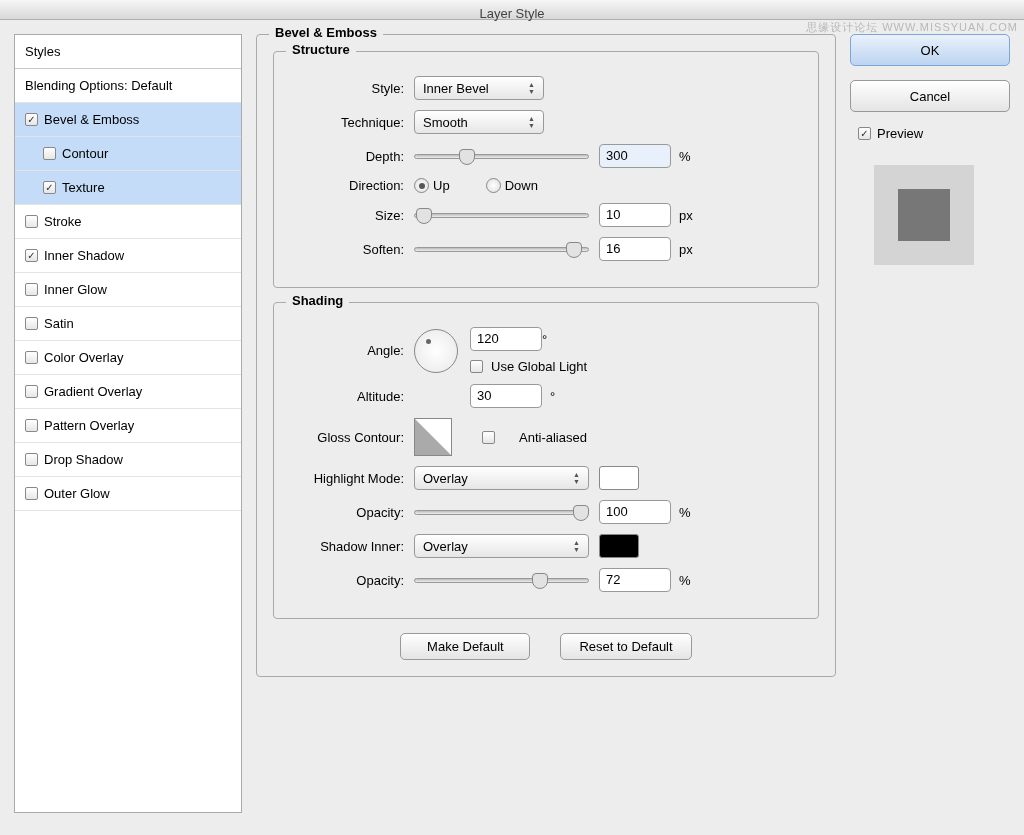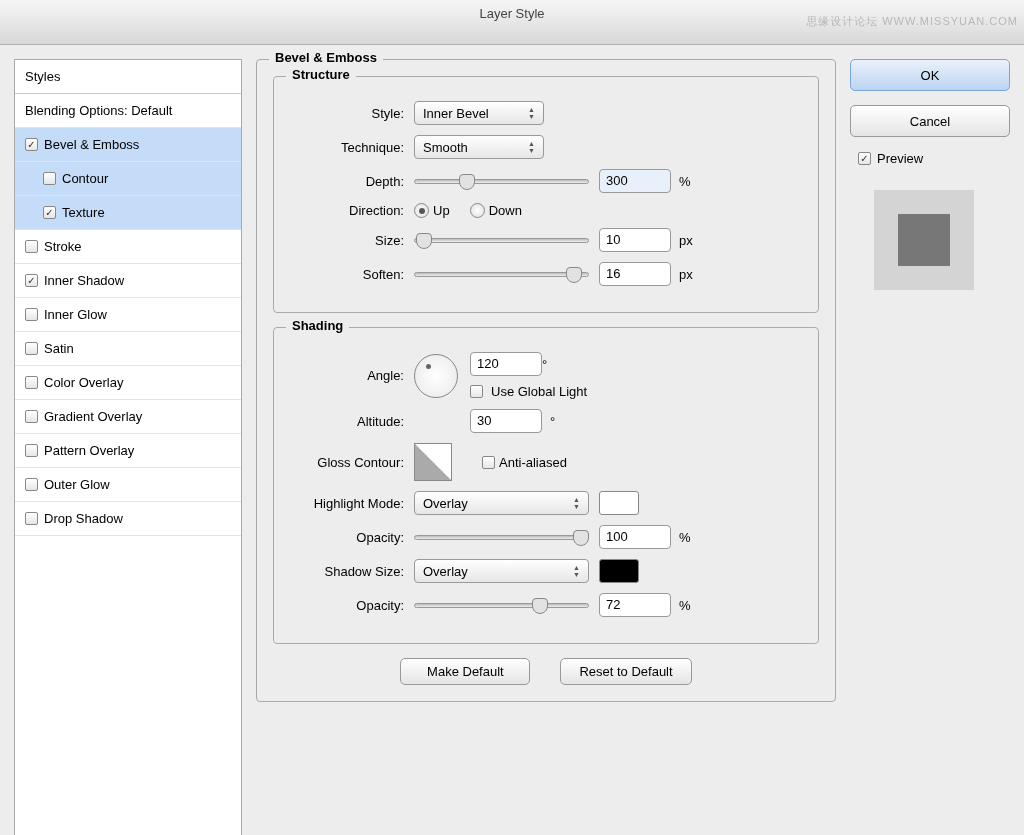--- a/index.html
+++ b/index.html
@@ -1,18 +1,18 @@
 <!DOCTYPE html>
 <html><head>
 <meta charset="utf-8">
 <style>
 * { box-sizing: border-box; margin: 0; padding: 0; font-family: "Lucida Grande", "Helvetica Neue", Arial, sans-serif; font-size: 13px; }
 body { background: #ededed; width: 1024px; height: 835px; position: relative; }
-.titlebar { height: 45px; background: linear-gradient(#f6f6f6, #d8d8d8); border-bottom: 1px solid #b0b0b0; text-align: center; line-height: 28px; font-weight: 500; color: #444; }
-.watermark { position: absolute; top: 14px; right: 6px; color: #b8b8b8; font-size: 11px; letter-spacing: 1px; }
+.titlebar { height: 20px; background: linear-gradient(#f6f6f6, #d8d8d8); border-bottom: 1px solid #b0b0b0; text-align: center; line-height: 28px; font-weight: 500; color: #444; }
+.watermark { position: absolute; top: 20px; right: 6px; color: #b8b8b8; font-size: 11px; letter-spacing: 1px; }
 .container { display: flex; padding: 14px; gap: 14px; height: calc(835px - 28px); }
 .sidebar { width: 228px; border: 1px solid #aaa; background: #fff; }
 .sidebar-header { padding: 9px 10px; border-bottom: 1px solid #c8c8c8; }
 .sidebar-item { padding: 9px 10px; border-bottom: 1px solid #e4e4e4; display: flex; align-items: center; gap: 6px; cursor: default; }
 .sidebar-item.sel { background: #c4dcf8; }
 .sidebar-item.sub { padding-left: 28px; }
 .sidebar-item.emp { font-weight: 500; }
 .cb { width: 13px; height: 13px; border: 1px solid #888; border-radius: 2px; background: linear-gradient(#fff,#e6e6e6); display: inline-flex; align-items: center; justify-content: center; font-size: 10px; color: #333; }
 .main-col { flex: 1; }
 .fieldset { border: 1px solid #aaa; border-radius: 4px; padding: 16px; margin-bottom: 14px; position: relative; }
@@ -92,25 +92,25 @@
         <div class="sidebar-item">
           <span class="cb"></span>
           <span>Gradient Overlay</span>
         </div>
         <div class="sidebar-item">
           <span class="cb"></span>
           <span>Pattern Overlay</span>
         </div>
         <div class="sidebar-item">
           <span class="cb"></span>
+          <span>Drop Shadow</span>
+        </div>
+        <div class="sidebar-item">
+          <span class="cb"></span>
           <span>Outer Glow</span>
-        </div>
-        <div class="sidebar-item">
-          <span class="cb"></span>
-          <span>Drop Shadow</span>
         </div>
       </div>
   </div>
 
   <div class="main-col">
     <div class="fieldset">
       <div class="legend">Bevel &amp; Emboss</div>
 
       <div class="subfield">
         <div class="legend">Structure</div>
@@ -134,21 +134,21 @@
               <div class="thumb" style="left:30%"></div>
             </div>
           <div class="ninput" style="background:#e8f0fb"><span>300</span></div>
           <span class="unit">%</span>
         </div>
         <div class="row">
           <div class="lbl">Direction:</div>
           <span class="radio">
               <span class="dot"></span>
             </span>
-          <span style="margin-right:20px">Up</span>
+          <span style="margin-right:36px">Up</span>
           <span class="radio"></span>
           <span>Down</span>
         </div>
         <div class="row">
           <div class="lbl">Size:</div>
           <div class="slider">
               <div class="thumb" style="left:5%"></div>
             </div>
           <div class="ninput"><span>10</span></div>
           <span class="unit">px</span>
@@ -185,41 +185,41 @@
           <div class="lbl">Altitude:</div>
           <div style="width:56px"></div>
           <div class="ninput"><span>30</span></div>
           <span class="unit">°</span>
         </div>
         <div class="row">
           <div class="lbl">Gloss Contour:</div>
           <div class="contour"></div>
           <span style="width:30px"></span>
           <span class="cb"></span>
-          <span style="margin-left:4px">Anti-aliased</span>
+          <span style="margin-left:24px">Anti-aliased</span>
         </div>
         <div class="row">
           <div class="lbl">Highlight Mode:</div>
           <div class="select" style="min-width:175px">
               <span>Overlay</span>
               <span class="updown">▲<br>▼</span>
             </div>
           <span style="width:10px"></span>
           <div class="swatch" style="background:#fff"></div>
         </div>
         <div class="row">
           <div class="lbl">Opacity:</div>
           <div class="slider">
               <div class="thumb" style="left:96%"></div>
             </div>
           <div class="ninput"><span>100</span></div>
           <span class="unit">%</span>
         </div>
         <div class="row">
-          <div class="lbl">Shadow Size:</div>
+          <div class="lbl">Shadow Inner:</div>
           <div class="select" style="min-width:175px">
               <span>Overlay</span>
               <span class="updown">▲<br>▼</span>
             </div>
           <span style="width:10px"></span>
           <div class="swatch" style="background:#000"></div>
         </div>
         <div class="row">
           <div class="lbl">Opacity:</div>
           <div class="slider">

